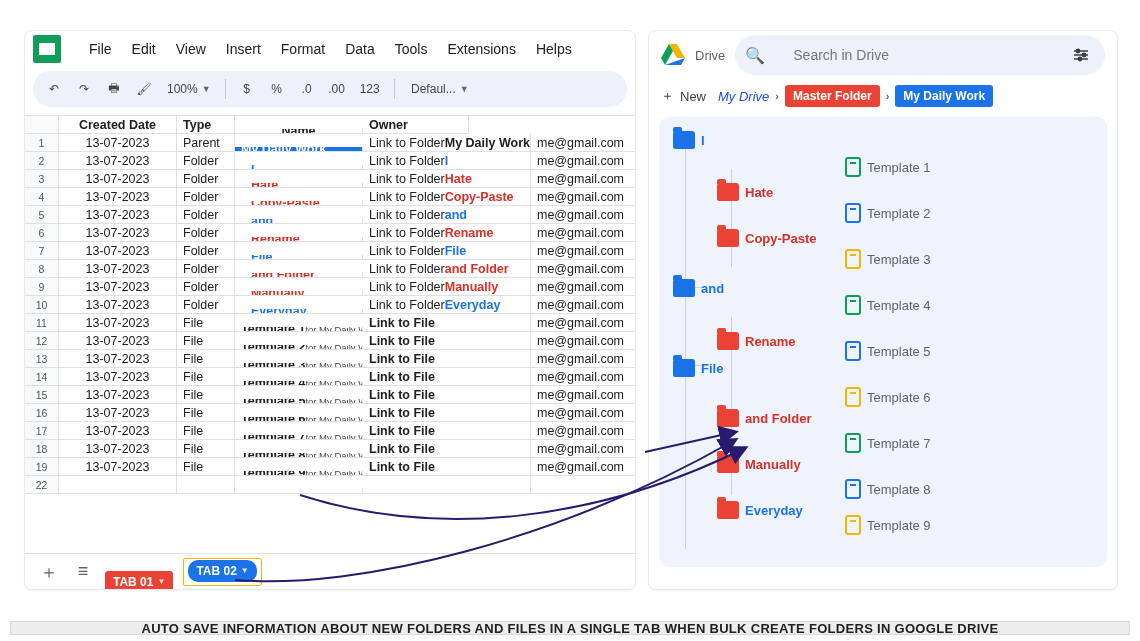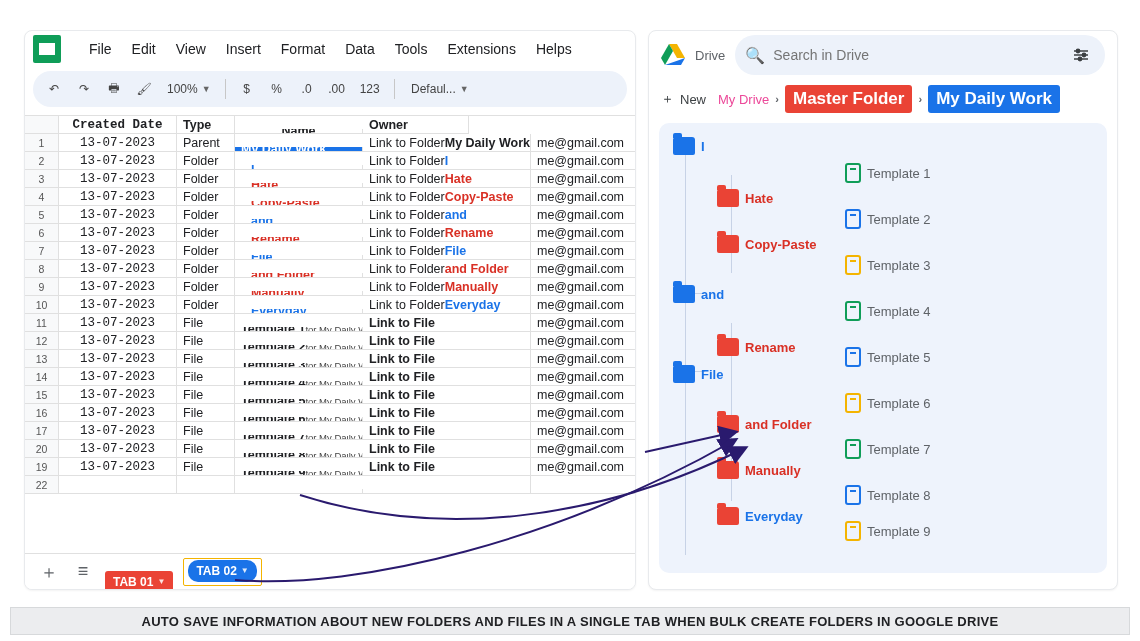--- a/index.html
+++ b/index.html
@@ -17,21 +17,21 @@
   .tool-btn { width:26px; height:26px; display:flex; align-items:center; justify-content:center; border-radius:4px; cursor:pointer; color:#444; }
   .tool-sep { width:1px; height:20px; background:#c7c7c7; margin:0 4px; }
   .tool-text { padding:0 6px; display:flex; align-items:center; gap:4px; font-size:12px; color:#444; cursor:pointer;}
   .tool-caret { font-size:9px; color:#666; }
 
   
   .grid { position:relative; margin-top:8px; height:430px; overflow:hidden; border-top:1px solid #e0e0e0; }
   .row { display:flex; height:18px; font-size:12.5px; }
   .rownum { width:34px; flex:0 0 34px; border-right:1px solid #e0e0e0; border-bottom:1px solid #e0e0e0; background:#f8f9fa; display:flex; align-items:center; justify-content:center; font-size:10.5px; color:#555;}
   .cell { border-right:1px solid #e0e0e0; border-bottom:1px solid #e0e0e0; padding:0 6px; display:flex; align-items:center; overflow:hidden; white-space:nowrap; }
-  .c-date  { width:118px; flex:0 0 118px; justify-content:center;font-family:Liberation Mono, monospace; }
+  .c-date  { width:118px; flex:0 0 118px; justify-content:center; }
   .c-type  { width:58px;  flex:0 0 58px; }
   .c-name  { width:128px; flex:0 0 128px;margin-top:13px; }
   .c-link  { width:168px; flex:0 0 168px; }
   .c-owner { width:106px; flex:0 0 106px; }
   .hdr .rownum { background:#f8f9fa; }
   .hdr .cell { font-weight:700; justify-content:center; background:#fff; }
   .hdr .c-type, .hdr .c-owner { justify-content:flex-start; }
   .sel { background:#1a73e8; color:#fff; font-weight:700; }
   .red-b { color:#d93025; font-weight:700; }
   .blue-b { color:#1a73e8; font-weight:700; }
@@ -44,27 +44,27 @@
   .tab-chip .tcaret { font-size:8px; opacity:.85;}
   .tab-box { border:1.5px solid #f4b400; border-radius:2px; padding:1px 4px 3px; display:flex; align-items:center; }
 
   
   .drive { position:absolute; left:648px; top:30px; width:470px; height:560px; border:1px solid #e8eaed; border-radius:8px; background:#fff; box-shadow:0 1px 2px rgba(0,0,0,0.05); overflow:hidden; }
   .drive-top { display:flex; align-items:center; gap:10px; height:48px; padding:0 12px; }
   .drive-logo-tri { width:24px; height:22px; position:relative; }
   .drive-logo-tri svg { width:24px; height:22px; }
   .drive-label { font-size:13px; color:#5f6368; }
   .search { flex:1; display:flex; align-items:center; background:#edf2fa; border-radius:22px; height:40px; padding:0 10px; gap:8px;}
-  .search input { flex:1; border:none; background:transparent; outline:none; font-size:14px; color:#202124;}
+  .search input { flex:1; border:none; background:transparent; outline:none; font-size:14px; color:#202124;margin-left:20px;}
   .filter-btn { width:28px; height:28px; display:flex; align-items:center; justify-content:center; cursor:pointer; }
   .drive-sub { display:flex; align-items:center; gap:12px; padding:6px 12px 10px; }
   .new-btn { display:flex; align-items:center; gap:6px; cursor:pointer; font-size:13px; color:#3c4043;}
   .crumbs { display:flex; align-items:center; gap:6px; font-size:13px;}
-  .crumb { cursor:pointer; color:#ec4899; }
-  .crumb-chip { padding:4px 8px; border-radius:3px; font-size:17px; font-weight:600; color:#fff; cursor:pointer;}
+  .crumb { cursor:pointer; color:#1d4ed8;font-style:italic; }
+  .crumb-chip { padding:4px 8px; border-radius:3px; font-size:12px; font-weight:600; color:#fff; cursor:pointer;}
   .crumb-ch { font-size:11px; color:#5f6368; font-weight:700; }
 
   .tree-wrap { margin:0 10px 10px 10px; background:#eef3fc; border-radius:10px; padding:10px 8px 14px 8px; height:450px; position:relative; }
   .tree { position:relative; }
   .node { display:flex; align-items:center; gap:6px; position:absolute; font-size:13px; }
   .folder-i { width:22px; height:18px; border-radius:3px 3px 2px 2px; position:relative; }
   .folder-i::before { content:''; position:absolute; top:-4px; left:0; width:9px; height:5px; border-radius:2px 2px 0 0; background:inherit; }
   .fblue { background:#1a73e8; }
   .fred  { background:#ea4335; }
   .file-i { width:16px; height:20px; border:2px solid; border-radius:3px; position:relative; }
@@ -77,21 +77,21 @@
   .node-red  { color:#d93025; font-weight:700; }
 
   
   .vline { position:absolute; border-left:1px solid #c7d2e6; }
   .hline { position:absolute; border-top:1px solid #c7d2e6; }
 
   
   .arrows { position:absolute; left:0; top:0; width:1140px; height:600px; pointer-events:none; }
 
   
-  .banner { position:absolute; left:10px; right:10px; bottom:6px; height:28px; background:#ecedef; border:1px solid #d7d9db; display:flex; align-items:center; justify-content:center; font-weight:700; font-size:13px; letter-spacing:.3px; color:#202124;}
+  .banner { position:absolute; left:10px; right:10px; bottom:6px; height:14px; background:#ecedef; border:1px solid #d7d9db; display:flex; align-items:center; justify-content:center; font-weight:700; font-size:13px; letter-spacing:.3px; color:#202124;}
 </style>
 </head>
 <body>
 
 <div class="sheets">
   <div class="sheets-top">
     <div class="sheets-logo"></div>
     <div id="menu-host" style="display: flex;">
         <span class="menu-item">File</span>
         <span class="menu-item">Edit</span>
@@ -350,21 +350,21 @@
           <div class="cell c-name">
             <b>Template 7</b>
             <span class="tmpl-small"> for My Daily Work</span>
           </div>
           <div class="cell c-link">
             <b>Link to File</b>
           </div>
           <div class="cell c-owner">me@gmail.com</div>
         </div>
         <div class="row">
-          <div class="rownum">20</div>
+          <div class="rownum">18</div>
           <div class="cell c-date">13-07-2023</div>
           <div class="cell c-type">File</div>
           <div class="cell c-name">
             <b>Template 8</b>
             <span class="tmpl-small"> for My Daily Work</span>
           </div>
           <div class="cell c-link">
             <b>Link to File</b>
           </div>
           <div class="cell c-owner">me@gmail.com</div>

